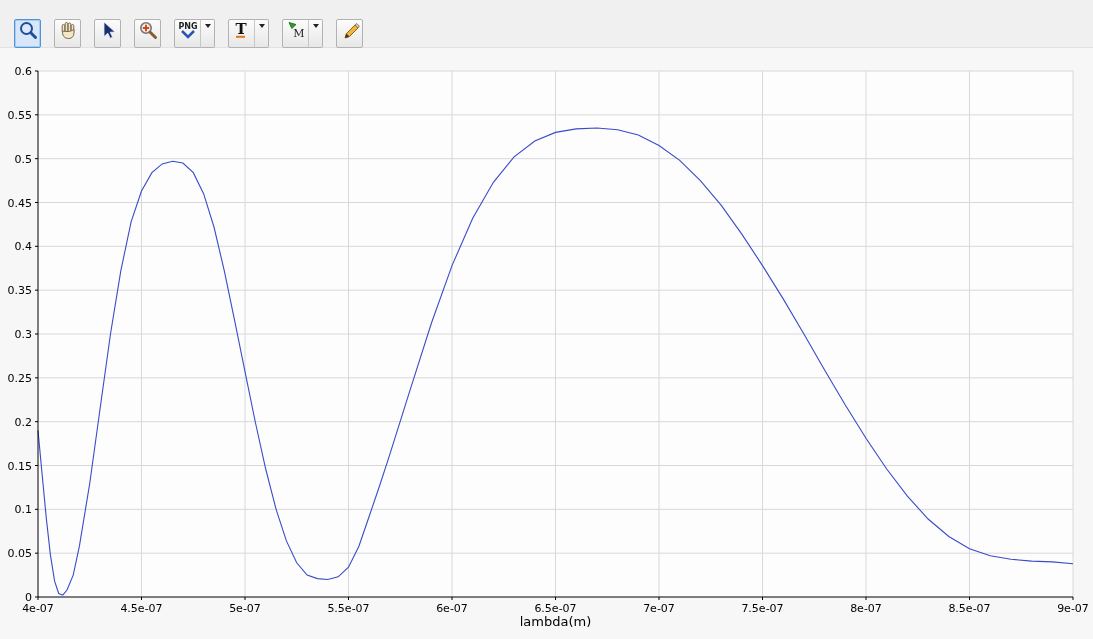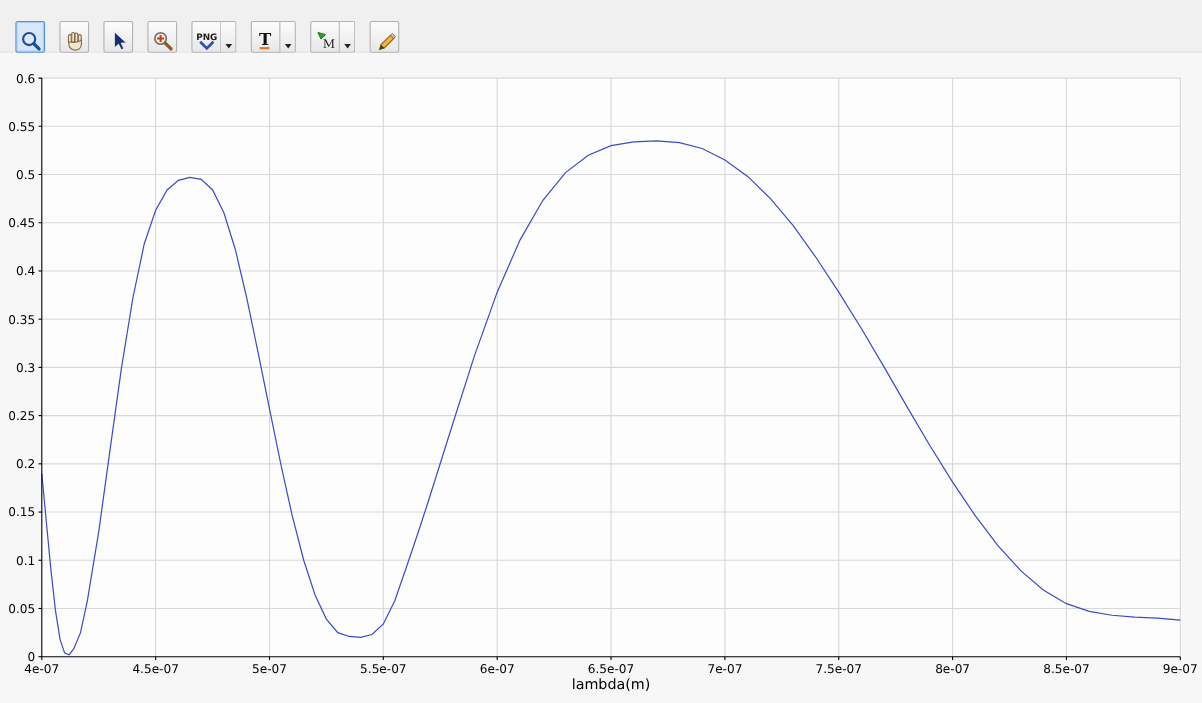--- a/index.html
+++ b/index.html
@@ -9,21 +9,21 @@
     font-family:"DejaVu Sans","Liberation Sans",sans-serif;
     -webkit-font-smoothing:antialiased;
   }
   .toolbar{
     height:48px;display:flex;align-items:center;
     padding-left:14px;gap:13px;background:#f0f0f0;
     border-bottom:1px solid #e2e2e2;box-sizing:border-box;
   }
   .tbtn{
     width:27px;height:29px;box-sizing:border-box;
-    display:flex;align-items:flex-end;justify-content:center;
+    display:flex;align-items:flex-start;justify-content:center;
     background:linear-gradient(#fcfcfc,#e7e7e7);
     border:1px solid #b2b2b2;border-radius:2px;cursor:pointer;margin-top:20px;
   }
   .tbtn.selected{
     background:#d7e6f8;border:1px solid #4f94d6;
     box-shadow:0 0 0 1px #a9cdf0 inset;
   }
   .tgroup{display:flex;}
   .tgroup .tbtn.main{border-radius:2px 0 0 2px;}
   .tbtn.arrow{width:15px;border-left:1px solid #c6c6c6;margin-left:-1px;border-radius:0 2px 2px 0;}

